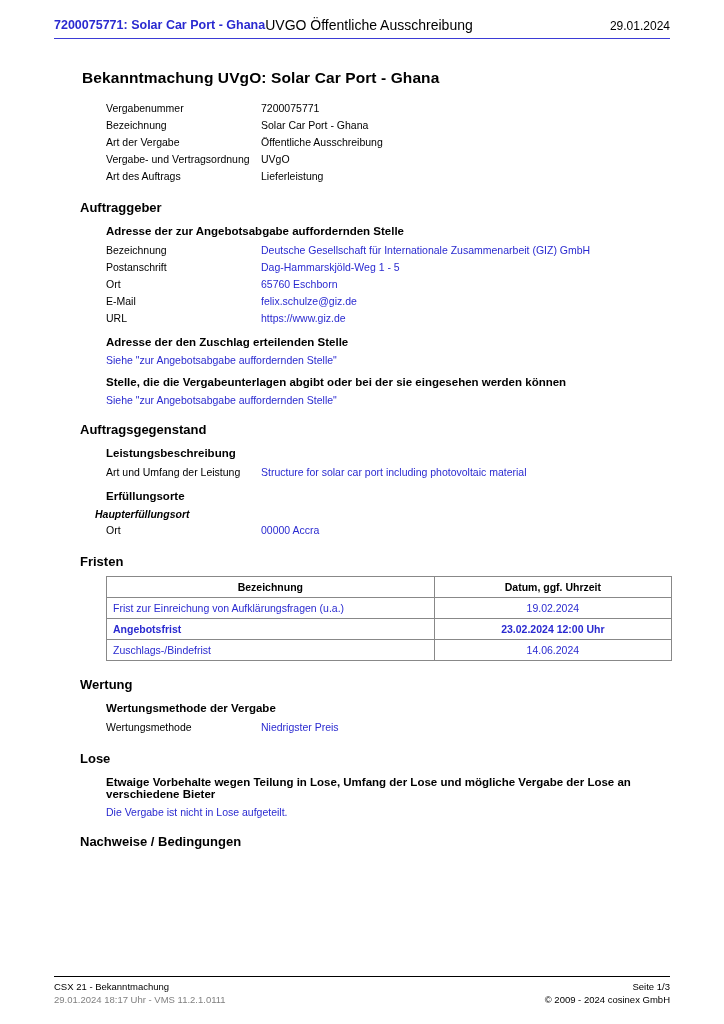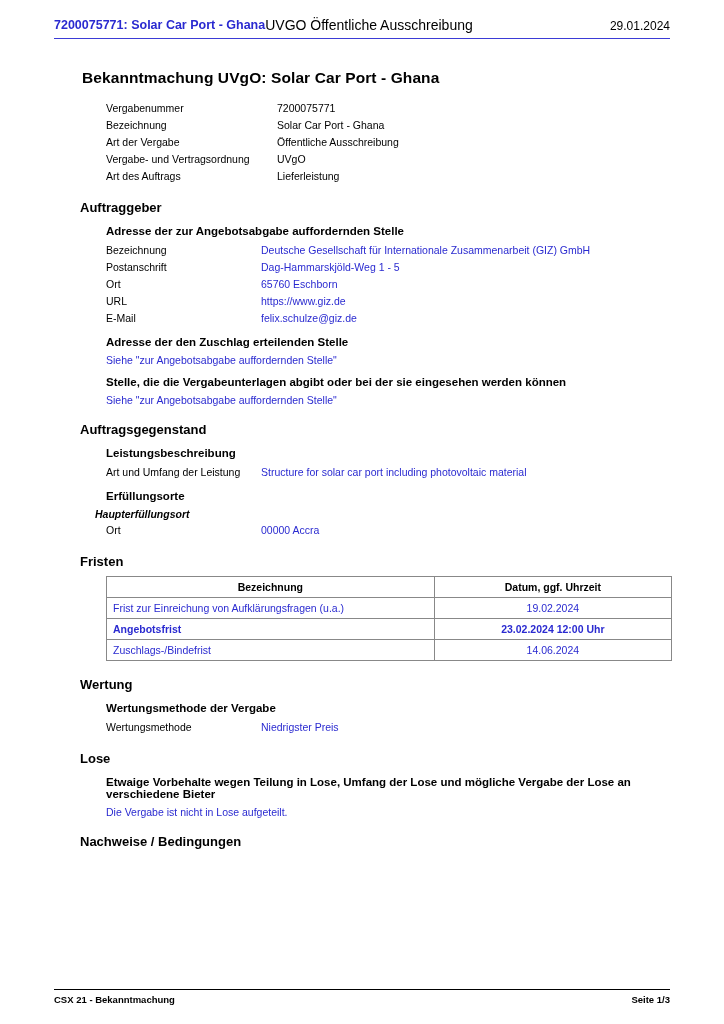--- a/index.html
+++ b/index.html
@@ -103,21 +103,20 @@
   .row .lbl {
     width: 155px;
     flex: none;
     color: #000000;
   }
   .row .val {
     color: #2a2ad0;
   }
   .row .val.black {
     color: #000000;
-    margin-left: 16px;
   }
   .indent-a .lbl { margin-left: 52px; }
 
   .row.multi .lbl {
     line-height: 14px;
   }
 
   
   table.fristen {
     border-collapse: collapse;
@@ -156,21 +155,21 @@
     bottom: 18px;
     border-top: 1.5px solid #000000;
     padding-top: 3px;
   }
   .foot-row {
     display: flex;
     justify-content: space-between;
     font-size: 9.5px;
     line-height: 13px;
   }
-  .foot-row.top { font-weight: bold; color: #000000; }
+  .foot-row.top { font-weight: normal; color: #000000; }
   .foot-row.bot { color: #808080; }
   .foot-row.bot .right { color: #000000; }
 </style>
 </head>
 <body>
 
 <div class="page">
 
   <div class="doc-header">
     <div class="left">
@@ -217,26 +216,26 @@
       </div>
       <div class="row indent-a">
         <div class="lbl">Postanschrift</div>
         <div class="val">Dag-Hammarskjöld-Weg 1 - 5</div>
       </div>
       <div class="row indent-a">
         <div class="lbl">Ort</div>
         <div class="val">65760 Eschborn</div>
       </div>
       <div class="row indent-a">
+        <div class="lbl">E-Mail</div>
+        <div class="val">felix.schulze@giz.de</div>
+      </div>
+      <div class="row indent-a">
         <div class="lbl">URL</div>
         <div class="val">https://www.giz.de</div>
-      </div>
-      <div class="row indent-a">
-        <div class="lbl">E-Mail</div>
-        <div class="val">felix.schulze@giz.de</div>
       </div>
     </div>
 
     <h3 class="subsect">Adresse der den Zuschlag erteilenden Stelle</h3>
     <div class="note-link">Siehe "zur Angebotsabgabe auffordernden Stelle"</div>
 
     <h3 class="subsect wide">Stelle, die die Vergabeunterlagen abgibt oder bei der sie eingesehen werden können</h3>
     <div class="note-link">Siehe "zur Angebotsabgabe auffordernden Stelle"</div>
 
     <h2 class="sect">Auftragsgegenstand</h2>
@@ -290,15 +289,19 @@
 
     <h2 class="sect">Nachweise / Bedingungen</h2>
 
   </div>
 
   <div class="doc-footer">
     <div class="foot-row top">
       <div class="left">CSX 21 - Bekanntmachung</div>
       <div class="right">Seite 1/3</div>
     </div>
+    <div class="foot-row bot">
+      <div class="left">29.01.2024 18:17 Uhr - VMS 11.2.1.0111</div>
+      <div class="right">© 2009 - 2024 cosinex GmbH</div>
+    </div>
   </div>
 
 </div>
 
 </body></html>

